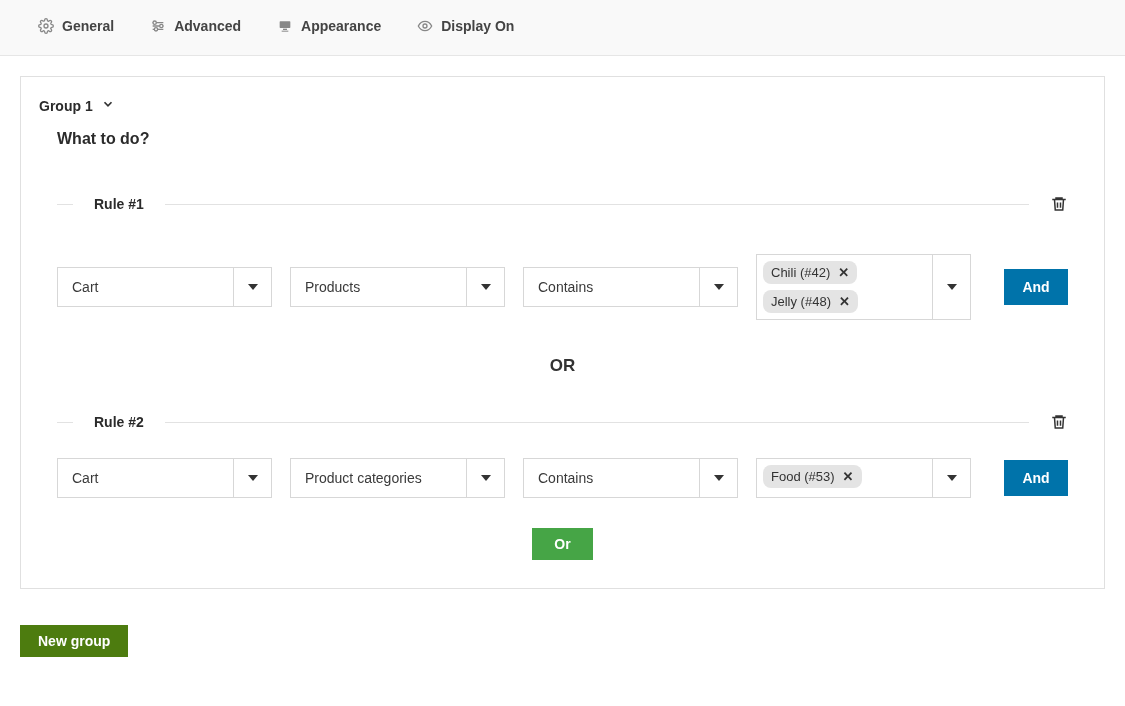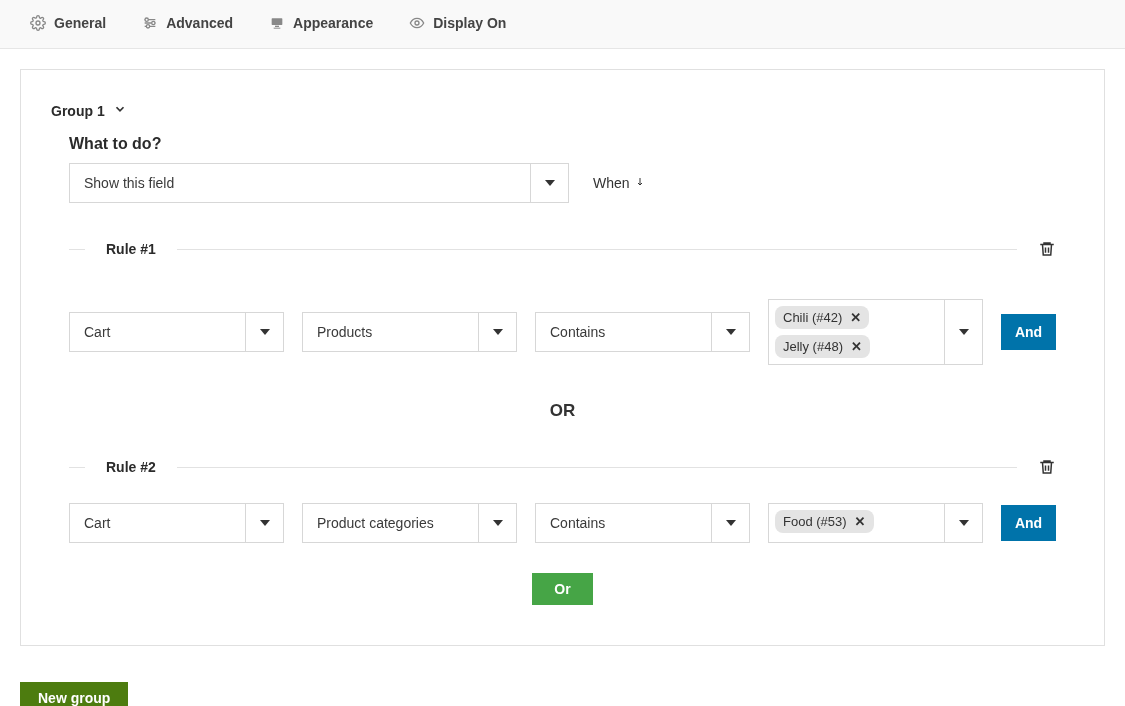--- a/index.html
+++ b/index.html
@@ -10,22 +10,22 @@
     background: #fff;
   }
 
   
   .tabbar {
     display: flex;
     gap: 0;
     align-items: center;
     border-bottom: 1px solid #e6e6e6;
     background: #f9f9f9;
-    padding: 0 12px;
-    height: 49px;
+    padding: 0 20px;
+    height: 56px;
   }
   .tab {
     display: flex;
     align-items: center;
     gap: 8px;
     padding: 0 18px;
     height: 49px;
     color: #444;
     font-weight: 600;
     font-size: 14px;
@@ -35,21 +35,21 @@
   .tab .ticon { width: 16px; height: 16px; color: #888; display:flex; align-items:center; justify-content:center; }
   .tab.active {
     border-bottom: 3px solid #0073aa;
     color: #333;
   }
 
   
   .panel {
     margin: 20px;
     border: 1px solid #e0e0e0;
-    padding: 16px;
+    padding: 4px;
     background: #fff;
   }
 
   .group-header {
     display: flex;
     align-items: center;
     gap: 8px;
     padding: 16px 14px 10px 14px;
     font-weight: 700;
     color: #2b2b2b;
@@ -272,36 +272,20 @@
       <svg viewBox="0 0 24 24" width="14" height="14" fill="none" stroke="#333" stroke-width="3">
           <polyline points="6 9 12 15 18 9"></polyline>
         </svg>
     </span>
   </div>
 
   <div class="group-body">
 
     <div class="what-label">What to do?</div>
 
-    <div class="what-row">
-      <div class="fauxselect select-wide">
-        <span class="val">Show this field</span>
-        <span class="caret-slot">
-            <span class="caret-down"></span>
-          </span>
-      </div>
-      <div class="when-text">
-        <span>When</span>
-        <span>
-          <svg viewBox="0 0 24 24" width="12" height="14" fill="none" stroke="#333" stroke-width="2">
-              <path d="M12 4v14M8 14l4 4 4-4"></path>
-            </svg>
-        </span>
-      </div>
-    </div>
 
     <div class="rule-frame">
       <div class="rule-title-row">
         <div class="line-left"></div>
         <div class="rtitle">Rule #1</div>
         <div class="line-right"></div>
         <div class="trash">
           <svg viewBox="0 0 24 24" width="18" height="20" fill="none" stroke="#333" stroke-width="2">
               <path d="M3 6h18M8 6V4h8v2M6 6l1 14h10l1-14M10 10v7M14 10v7"></path>
             </svg>

